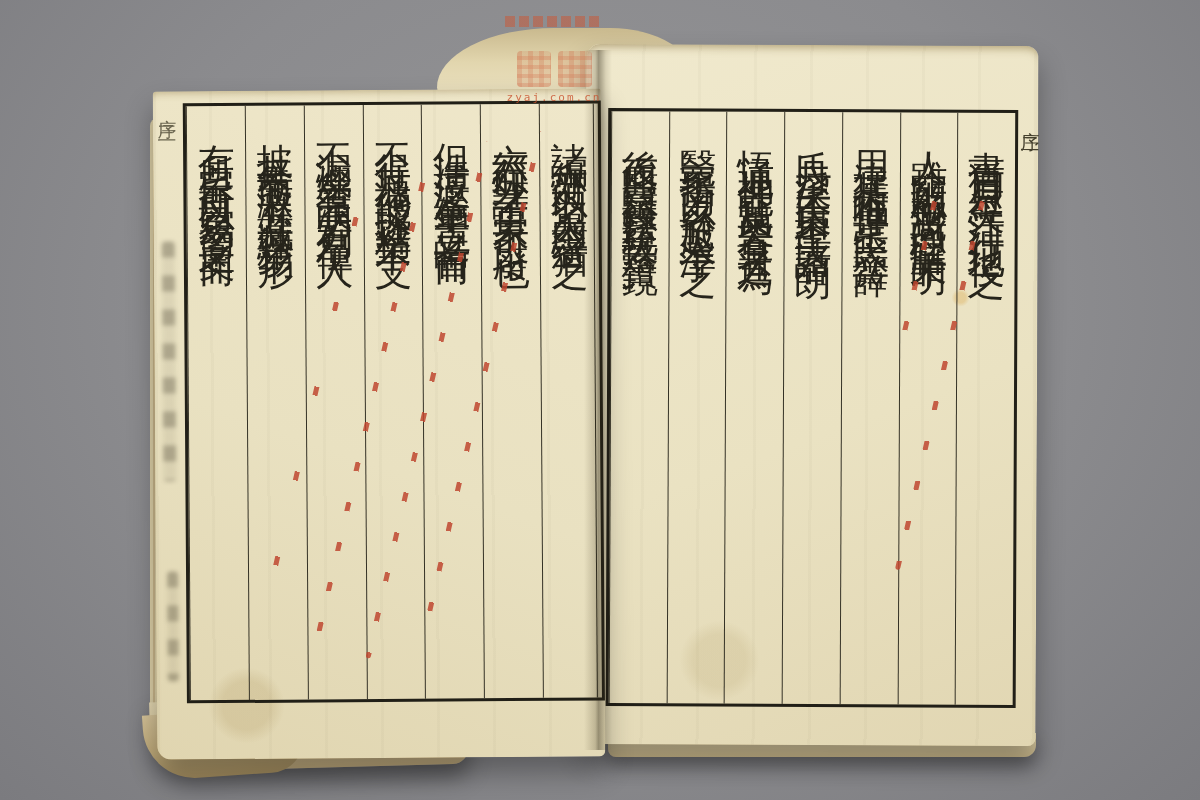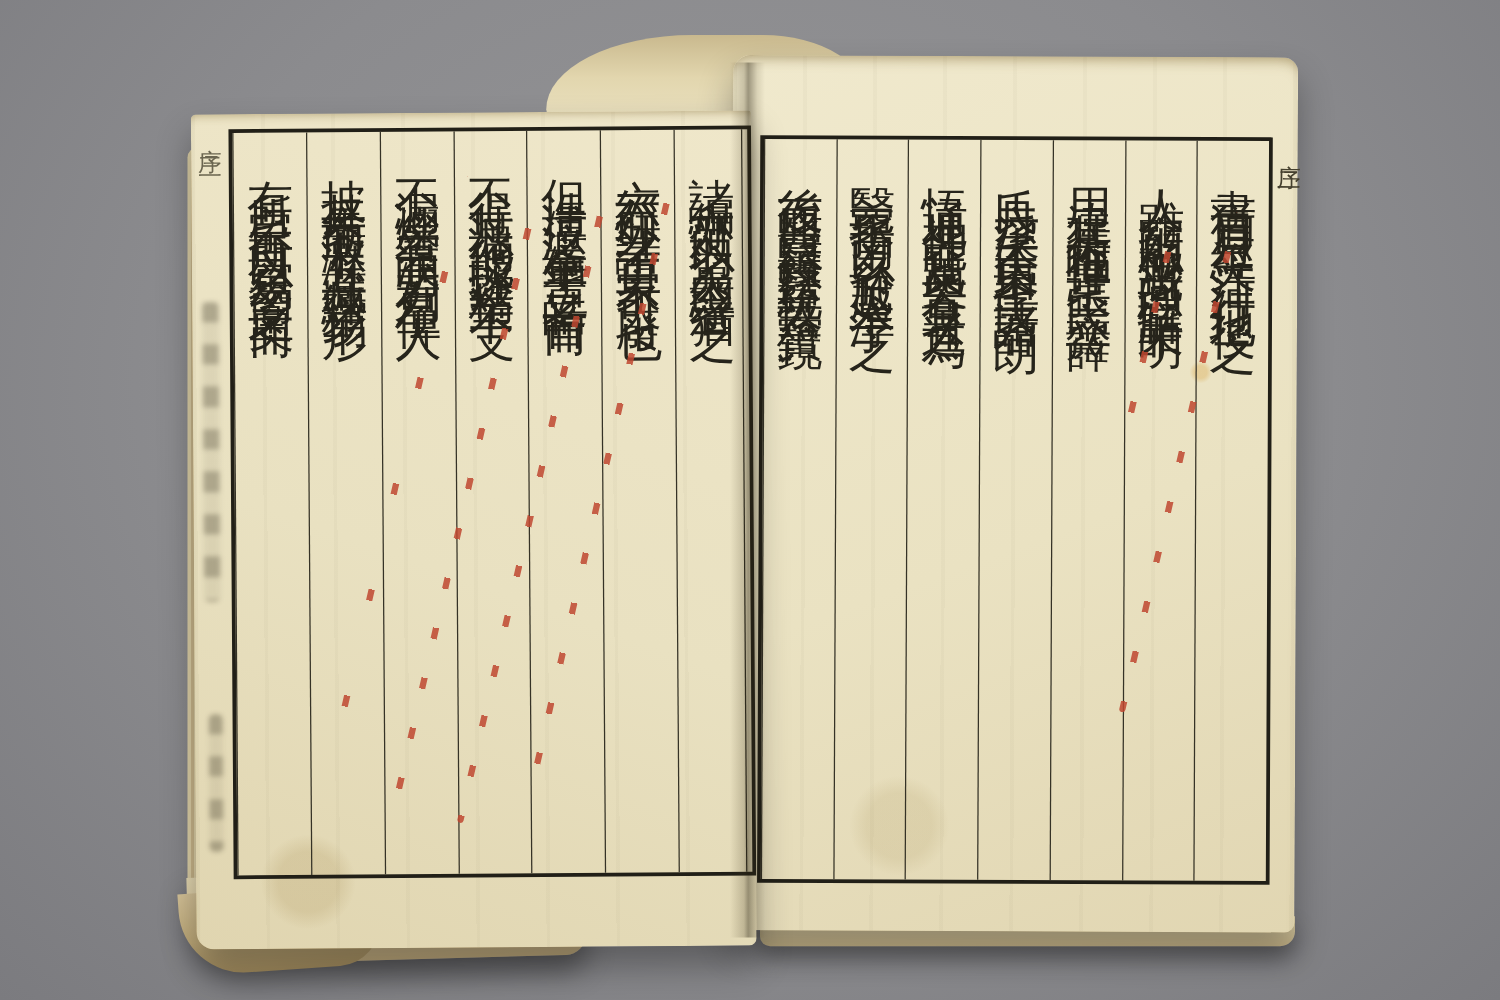--- a/index.html
+++ b/index.html
@@ -165,14 +165,22 @@
 
   <div class="gutter"></div>
 
   <div class="kunten ka"></div>
   <div class="kunten kb"></div>
   <div class="kunten kc"></div>
   <div class="kunten kd"></div>
   <div class="kunten ke"></div>
   <div class="kunten kf sparse"></div>
 
+  <div class="watermark">
+    <div class="wm-row"></div>
+    <div class="wm-seals">
+      <span class="seal"></span>
+      <span class="seal"></span>
+    </div>
+    <div class="wm-url">zyaj.com.cn</div>
+  </div>
 
 </div>
 
 </body></html>

